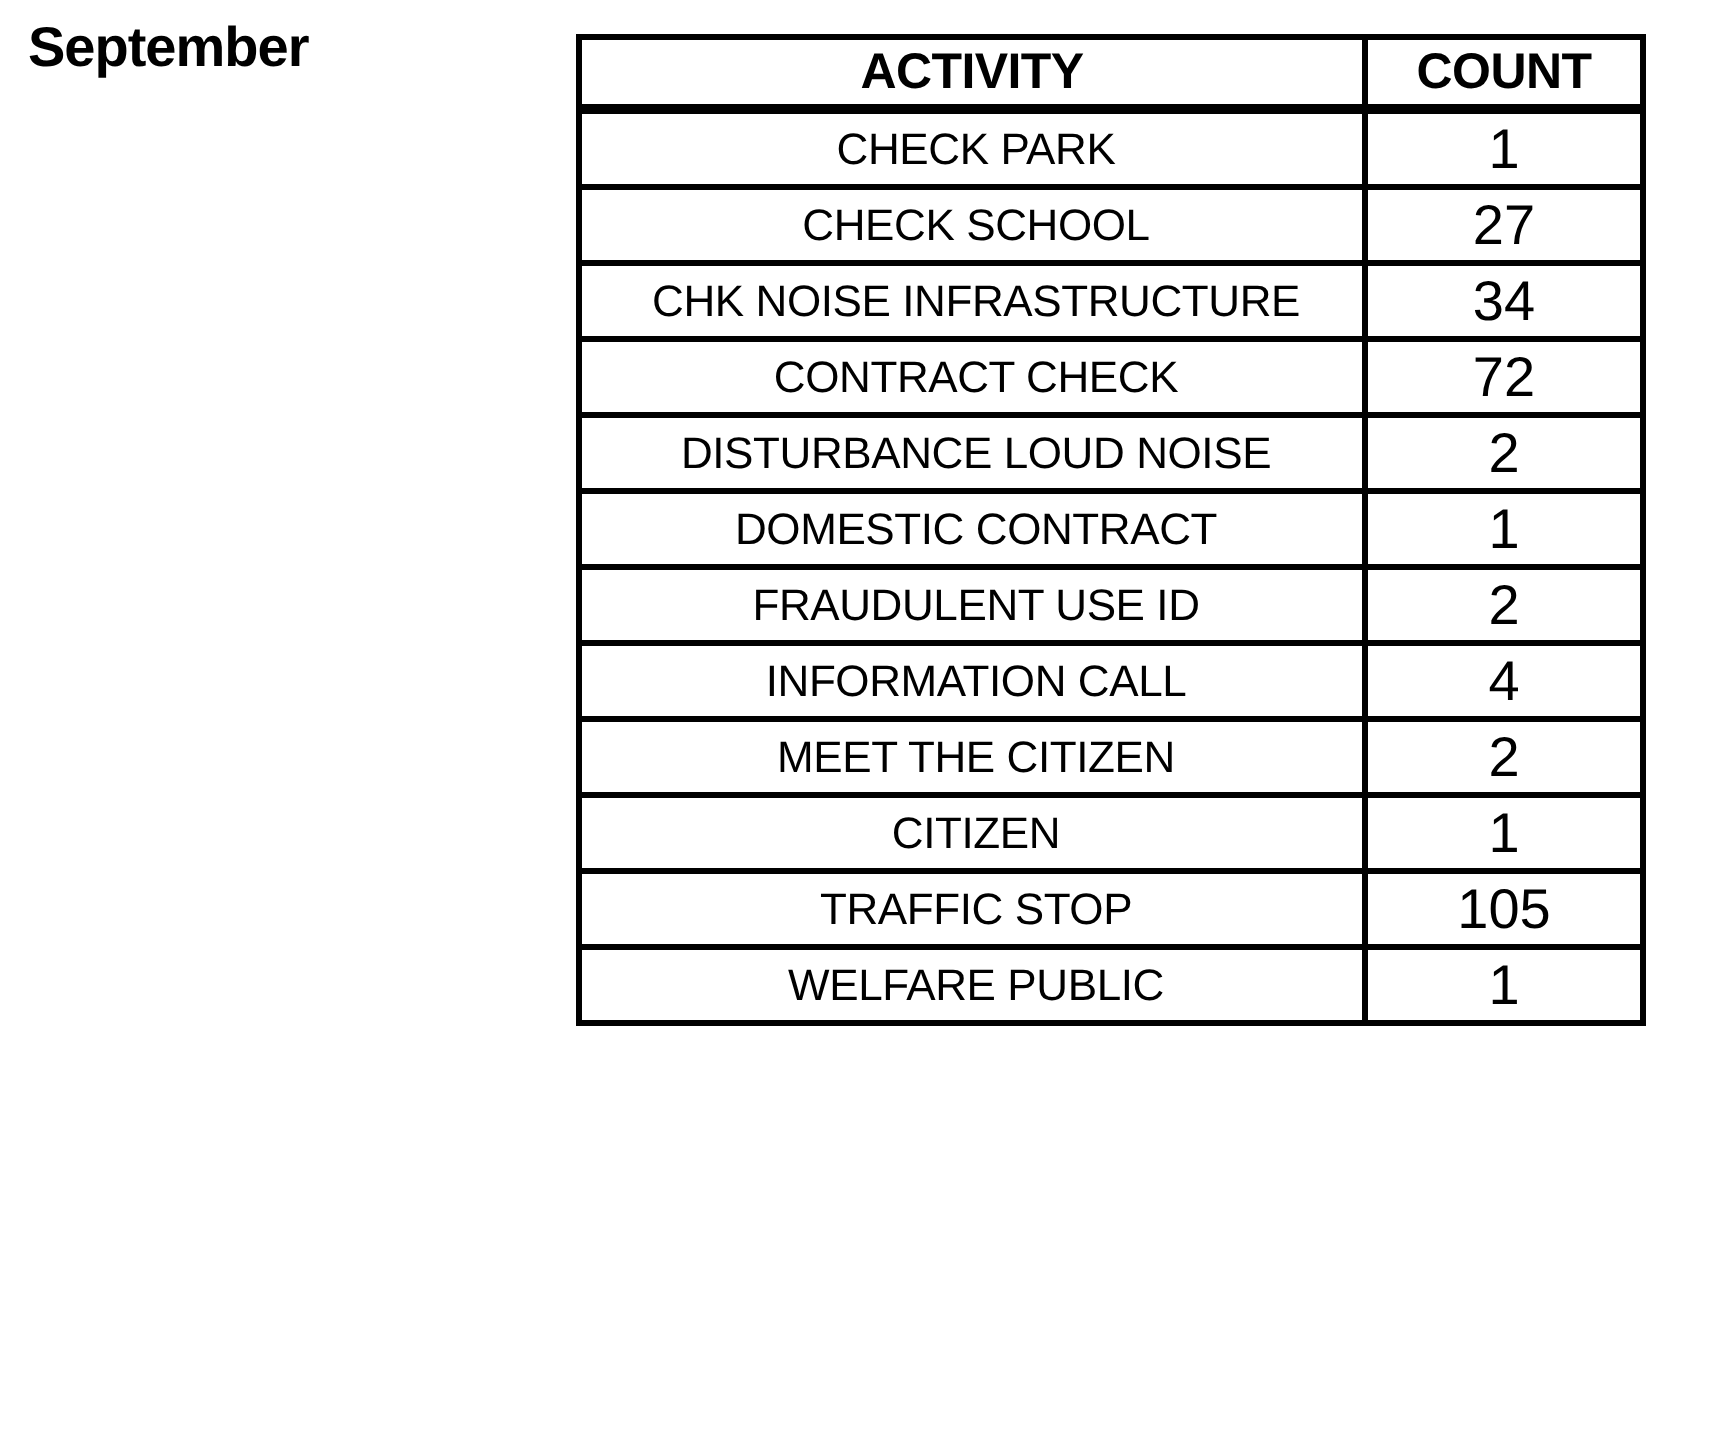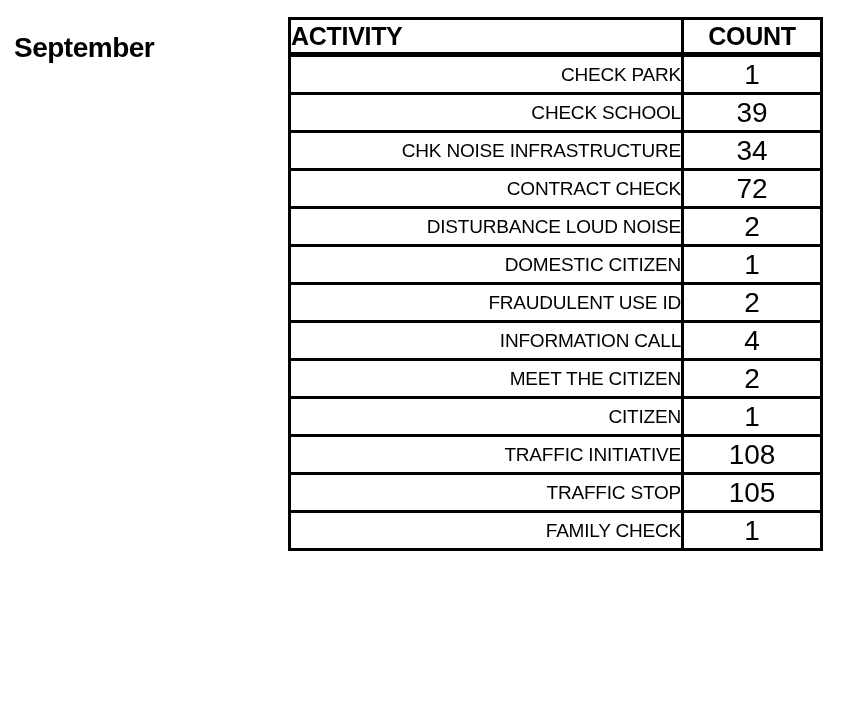--- a/index.html
+++ b/index.html
@@ -12,21 +12,21 @@
     width: 864px;
     height: 717px;
     background: #ffffff;
     font-family: "Liberation Sans", sans-serif;
     color: #000000;
     overflow: hidden;
   }
   .month-label {
     position: absolute;
     left: 14px;
-    top: 32px;
+    top: 8px;
     font-size: 28px;
     font-weight: bold;
     letter-spacing: -0.5px;
     color: #000000;
   }
   table.activity-table {
     position: absolute;
     left: 288px;
     top: 17px;
     width: 532px;
@@ -45,28 +45,28 @@
     vertical-align: middle;
     background: #ffffff;
   }
   .activity-table thead th {
     height: 32px;
     border-bottom-width: 5px;
     font-size: 25px;
     font-weight: bold;
     letter-spacing: -0.3px;
   }
-  .head-activity { text-align: left; padding-left: 5px; margin-top: 12px; }
+  .head-activity { text-align: center; padding-left: 5px; margin-top: 12px; }
   .head-count    { }
   .activity-table tbody td {
     height: 35px;
   }
   td.cell-activity {
-    font-size: 19px;
-    text-align: right;
+    font-size: 22px;
+    text-align: center;
     padding-left: 4px;
     letter-spacing: -0.2px;
   }
   td.cell-count {
     font-size: 28px;
     text-align: center;
     line-height: 1;
   }
 </style>
 </head>
@@ -87,62 +87,58 @@
         <th class="head-count">COUNT</th>
       </tr>
     </thead>
     <tbody>
         <tr>
           <td class="cell-activity">CHECK PARK</td>
           <td class="cell-count">1</td>
         </tr>
         <tr>
           <td class="cell-activity">CHECK SCHOOL</td>
-          <td class="cell-count">39</td>
+          <td class="cell-count">27</td>
         </tr>
         <tr>
           <td class="cell-activity">CHK NOISE INFRASTRUCTURE</td>
           <td class="cell-count">34</td>
         </tr>
         <tr>
           <td class="cell-activity">CONTRACT CHECK</td>
           <td class="cell-count">72</td>
         </tr>
         <tr>
           <td class="cell-activity">DISTURBANCE LOUD NOISE</td>
           <td class="cell-count">2</td>
         </tr>
         <tr>
-          <td class="cell-activity">DOMESTIC CITIZEN</td>
+          <td class="cell-activity">DOMESTIC CONTRACT</td>
           <td class="cell-count">1</td>
         </tr>
         <tr>
           <td class="cell-activity">FRAUDULENT USE ID</td>
           <td class="cell-count">2</td>
         </tr>
         <tr>
           <td class="cell-activity">INFORMATION CALL</td>
           <td class="cell-count">4</td>
         </tr>
         <tr>
           <td class="cell-activity">MEET THE CITIZEN</td>
           <td class="cell-count">2</td>
         </tr>
         <tr>
           <td class="cell-activity">CITIZEN</td>
           <td class="cell-count">1</td>
         </tr>
         <tr>
-          <td class="cell-activity">TRAFFIC INITIATIVE</td>
-          <td class="cell-count">108</td>
-        </tr>
-        <tr>
           <td class="cell-activity">TRAFFIC STOP</td>
           <td class="cell-count">105</td>
         </tr>
         <tr>
-          <td class="cell-activity">FAMILY CHECK</td>
+          <td class="cell-activity">WELFARE PUBLIC</td>
           <td class="cell-count">1</td>
         </tr>
       </tbody>
   </table>
 
 </div>
 
 </body></html>

